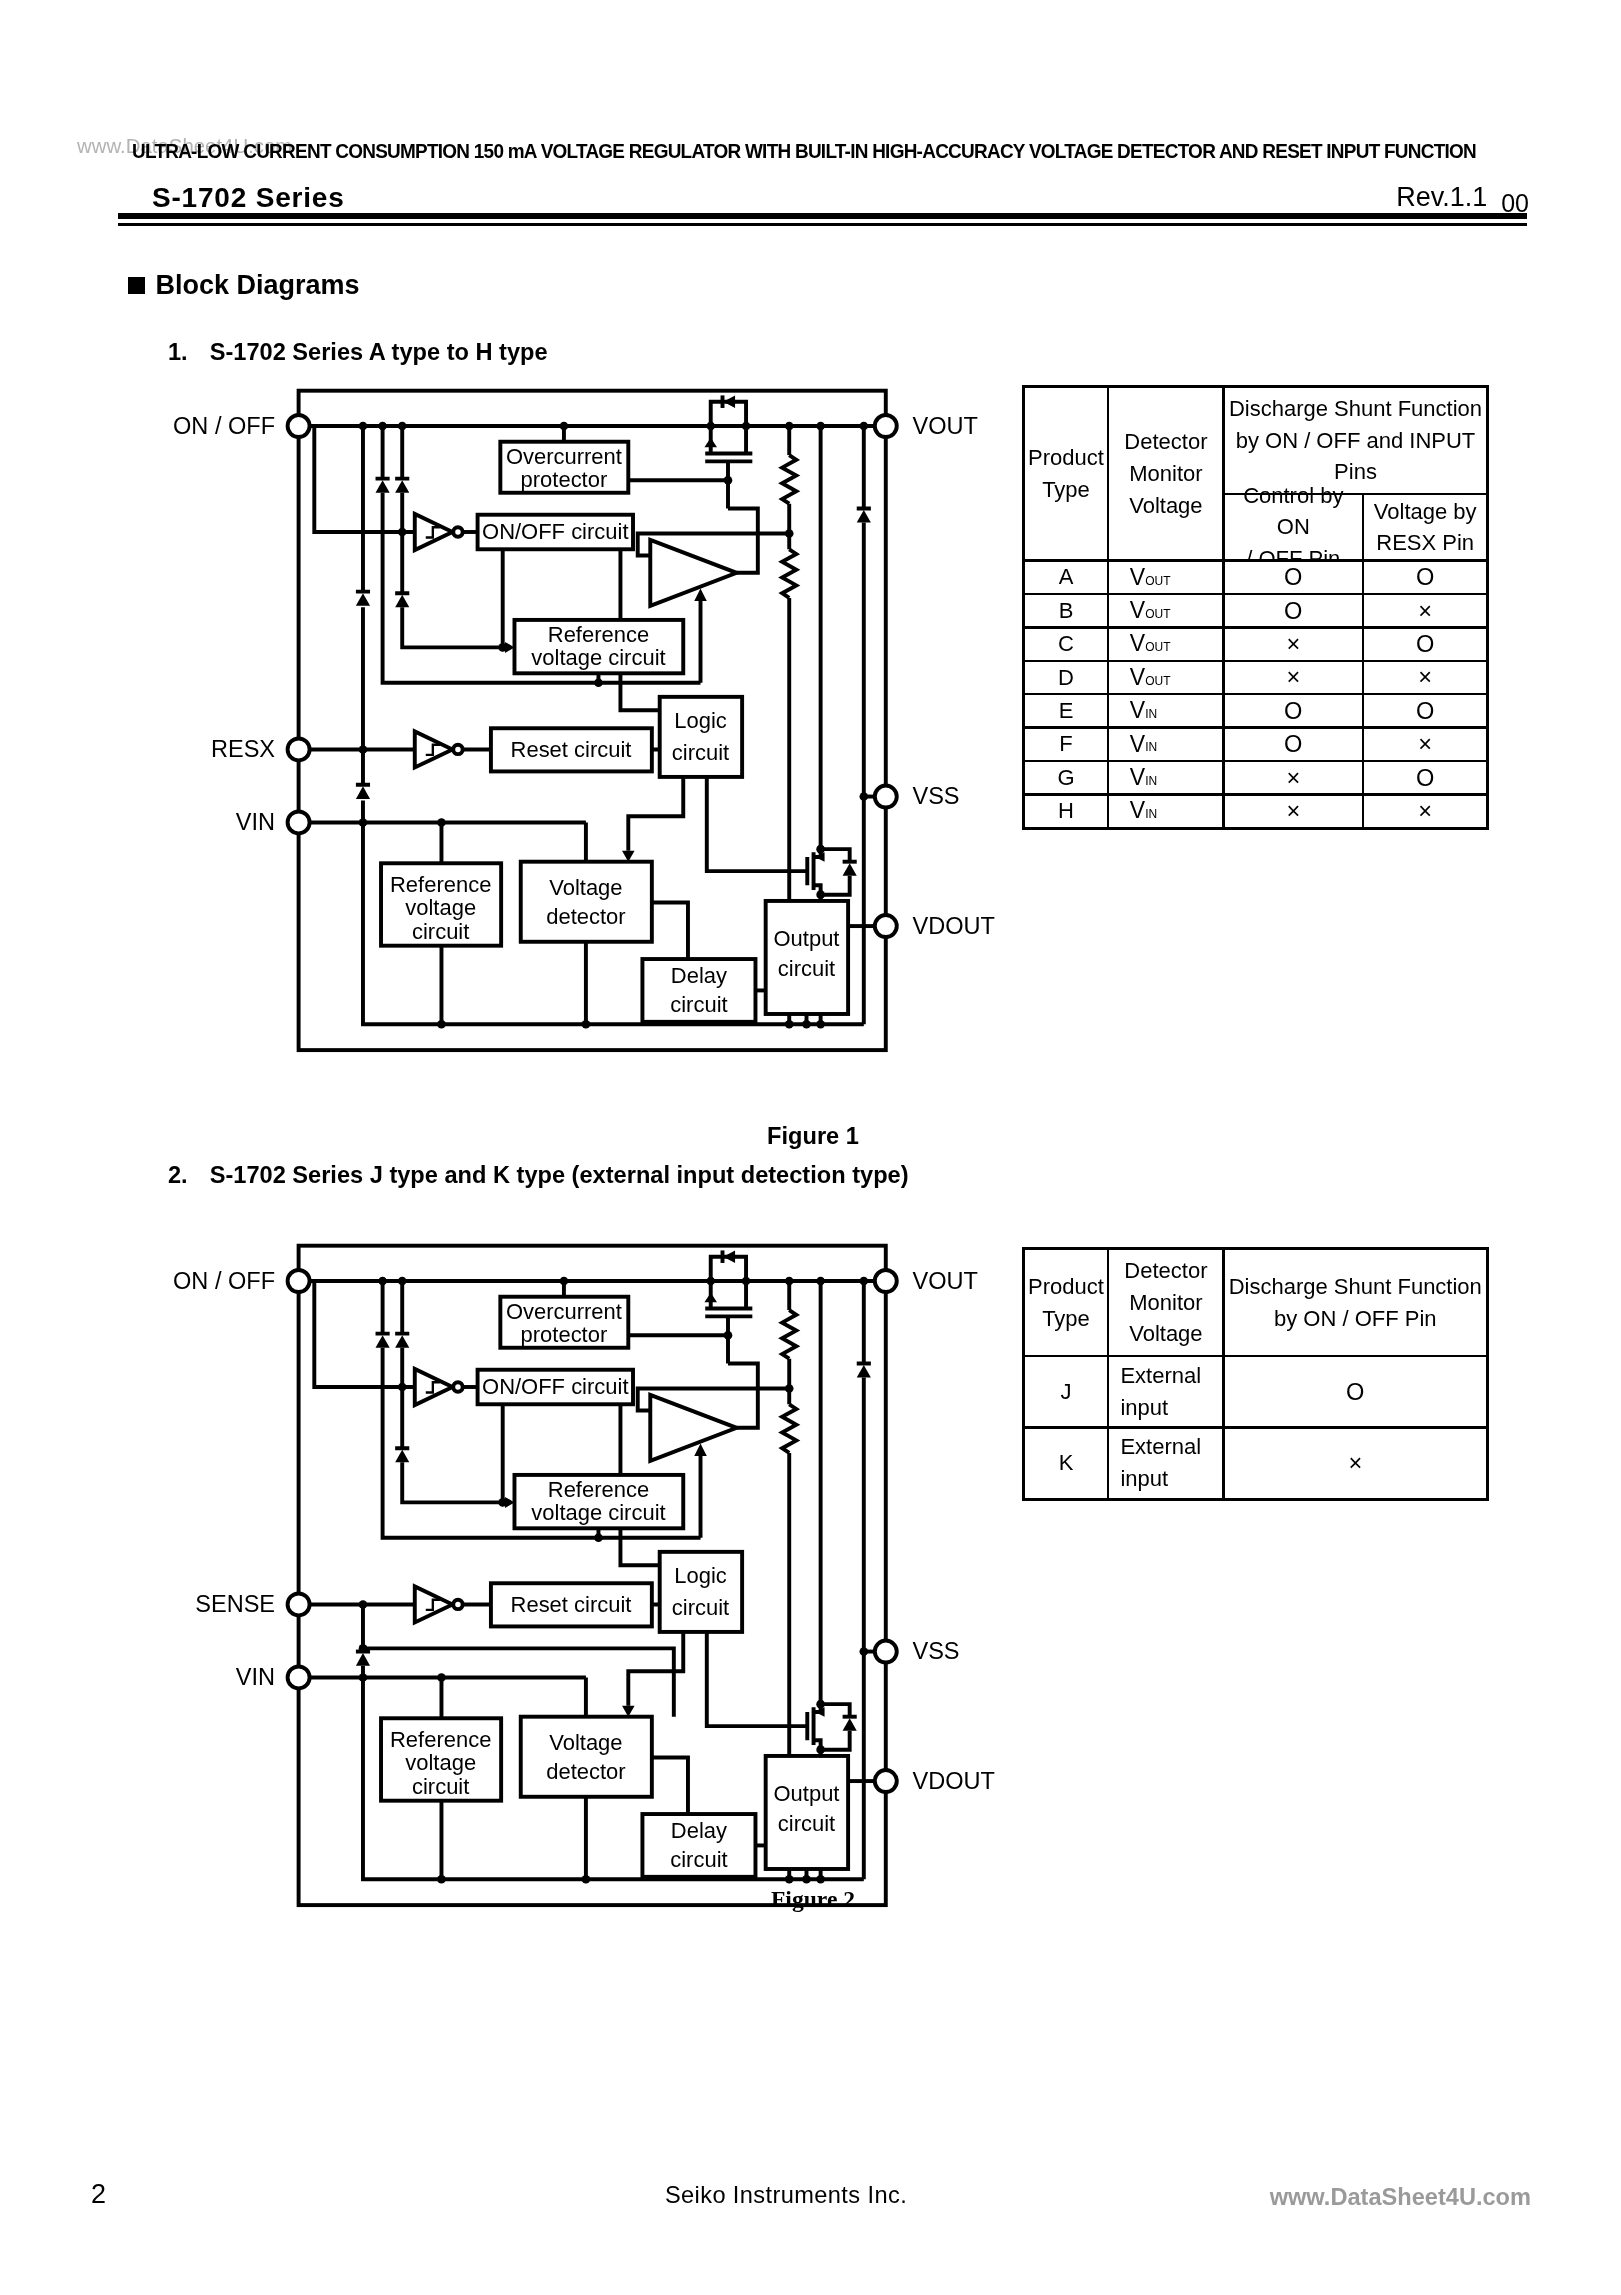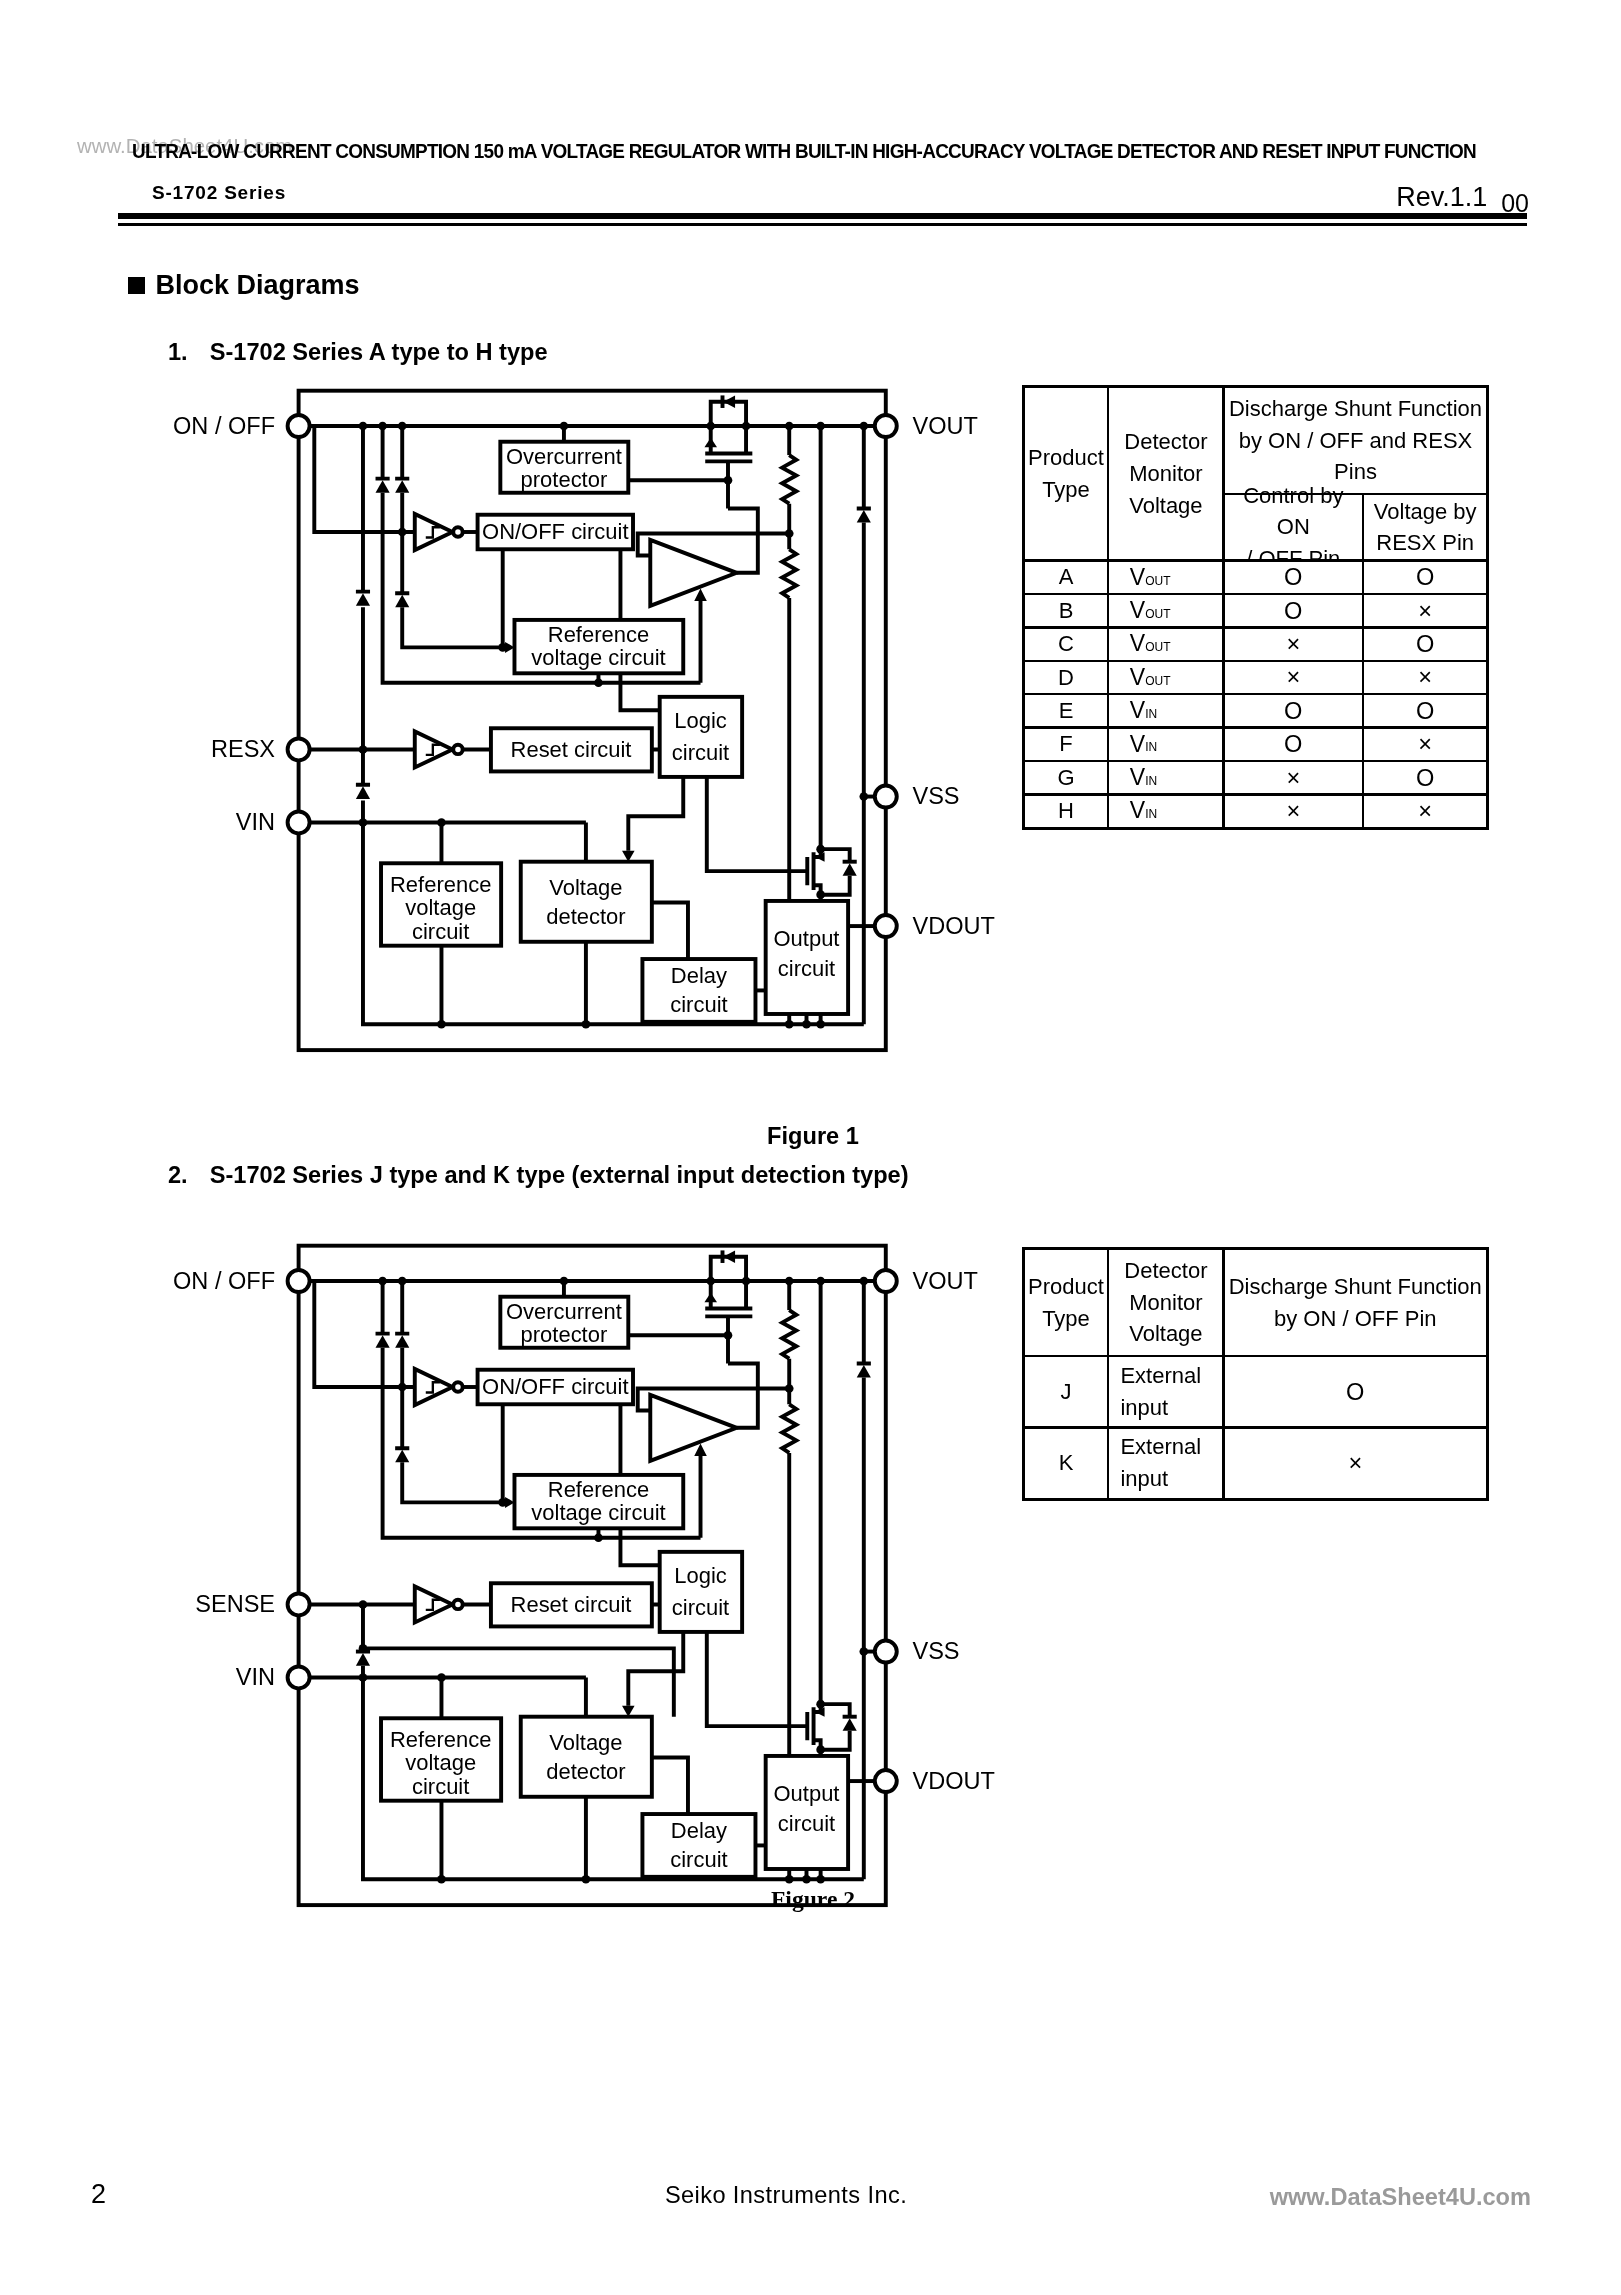--- a/index.html
+++ b/index.html
@@ -4,21 +4,21 @@
 <style>
   html,body{margin:0;padding:0;}
   body{width:1622px;height:2295px;position:relative;background:#ffffff;
        font-family:"Liberation Sans",sans-serif;color:#000;}
   .abs{position:absolute;}
   .nowrap{white-space:nowrap;}
   .doc-title{font-weight:bold;font-size:20.4px;letter-spacing:-0.8px;
              transform:scaleX(.93);transform-origin:left center;}
   .wm{color:#b3b3b3;font-size:20.4px;}
   .wm-foot{color:#9a9a9a;font-weight:bold;font-size:23.6px;}
-  .product{font-weight:bold;font-size:19px;letter-spacing:0.8px;}
+  .product{font-weight:bold;font-size:28px;letter-spacing:0.8px;}
   .rev{font-size:27px;}
   .rev sub{font-size:25px;}
   .rule1{background:#000;height:5.5px;}
   .rule2{background:#000;height:3.1px;}
   .sechead{display:flex;align-items:center;font-weight:bold;font-size:27px;}
   .secsq{width:16.5px;height:16.5px;background:#000;display:inline-block;margin-right:11px;}
   .subhead{font-weight:bold;font-size:23.6px;display:flex;}
   .subhead .num{margin-right:22px;}
   .figcap{font-weight:bold;font-size:23.6px;transform:translateX(-50%);}
   .footer-num{font-size:27px;}
@@ -252,21 +252,21 @@
     <div>Product</div>
     <div>Type</div>
   </div>
   <div class="cell" style="grid-area:1/2/3/3;">
     <div>Detector</div>
     <div>Monitor</div>
     <div>Voltage</div>
   </div>
   <div class="cell" style="grid-area:1/3/2/5;">
     <div>Discharge Shunt Function</div>
-    <div>by ON / OFF and RESX</div>
+    <div>by ON / OFF and INPUT</div>
     <div>Pins</div>
   </div>
   <div class="cell" style="grid-area:2/3/3/4;">
     <div>Control by ON</div>
     <div>/ OFF Pin</div>
   </div>
   <div class="cell" style="grid-area:2/4/3/5;">
     <div>Voltage by</div>
     <div>RESX Pin</div>
   </div>

